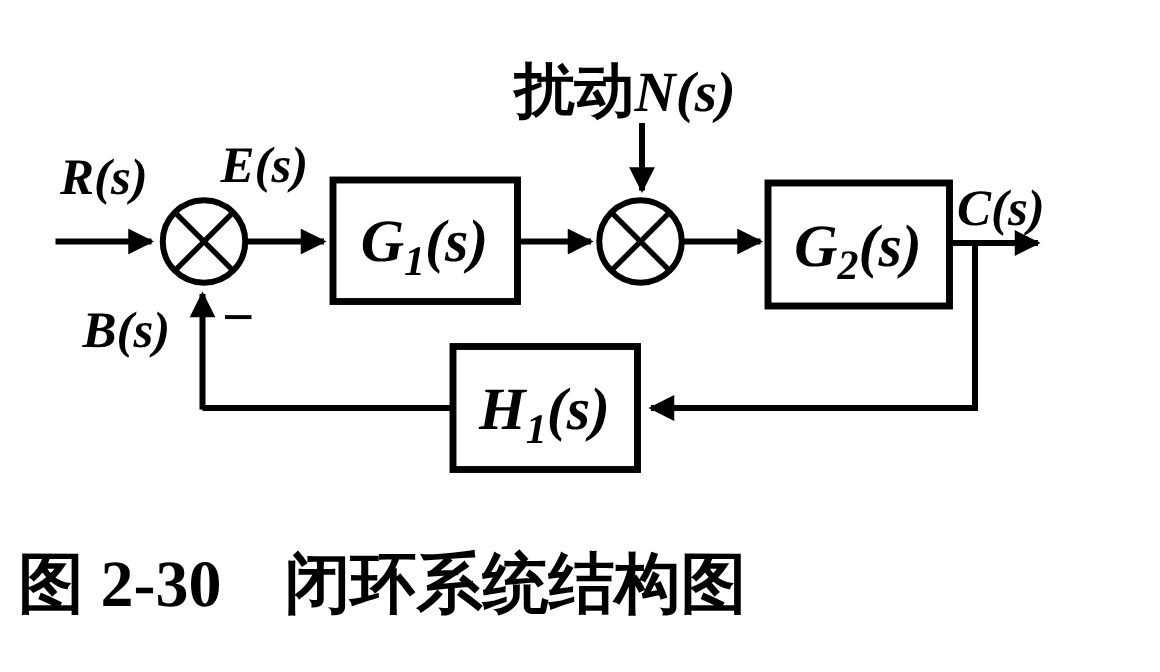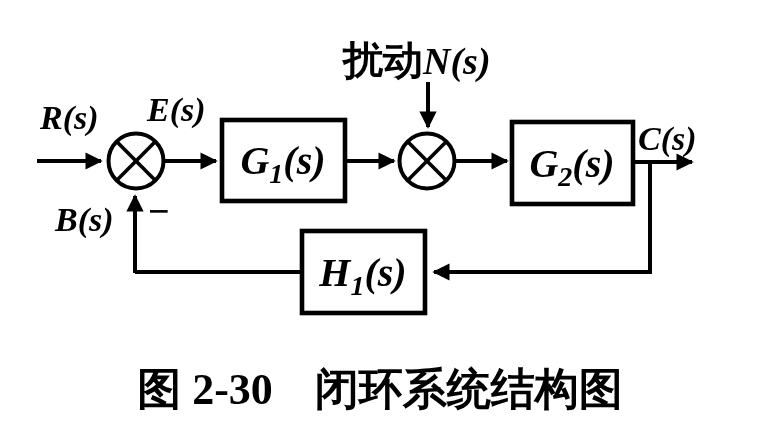--- a/index.html
+++ b/index.html
@@ -36,23 +36,23 @@
   .nmath { font-style: italic; font-weight: bold; font-size: 38px; }
   .minus {
     font-family: "Liberation Serif", "DejaVu Serif", serif;
     font-weight: bold;
     font-size: 38px;
     fill: #000;
   }
   .caption {
     position: absolute;
     top: 360px;
-    left: 0;
+    left: 12px;
     width: 760px;
-    text-align: center;
+    text-align: left;
     font-family: "Liberation Serif", "DejaVu Serif", serif;
     font-weight: bold;
     font-size: 44px;
     color: #000;
     white-space: nowrap;
   }
   .caption .cap-title { margin-left: 42px; }
 </style>
 </head>
 <body>

